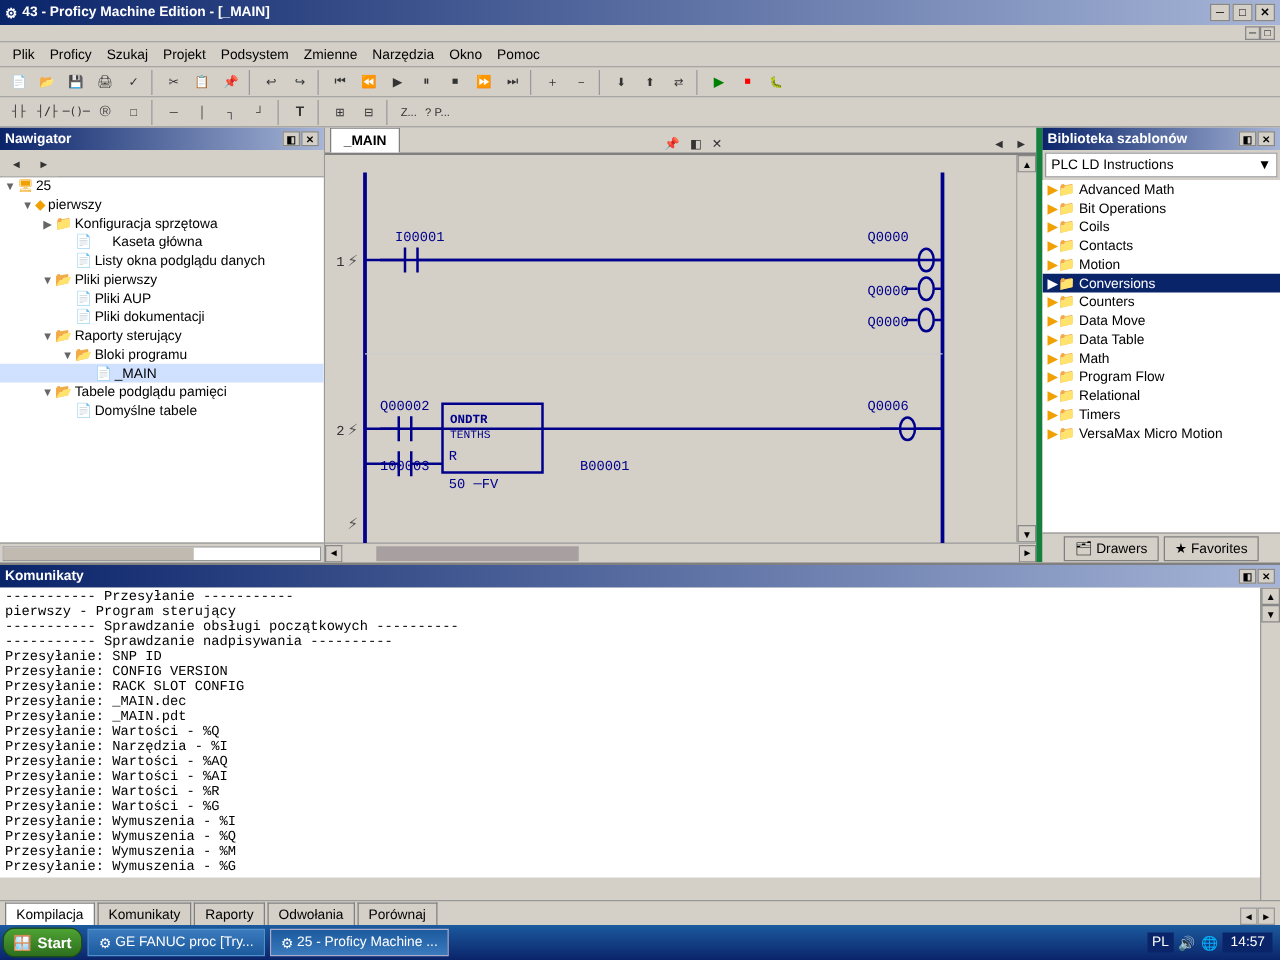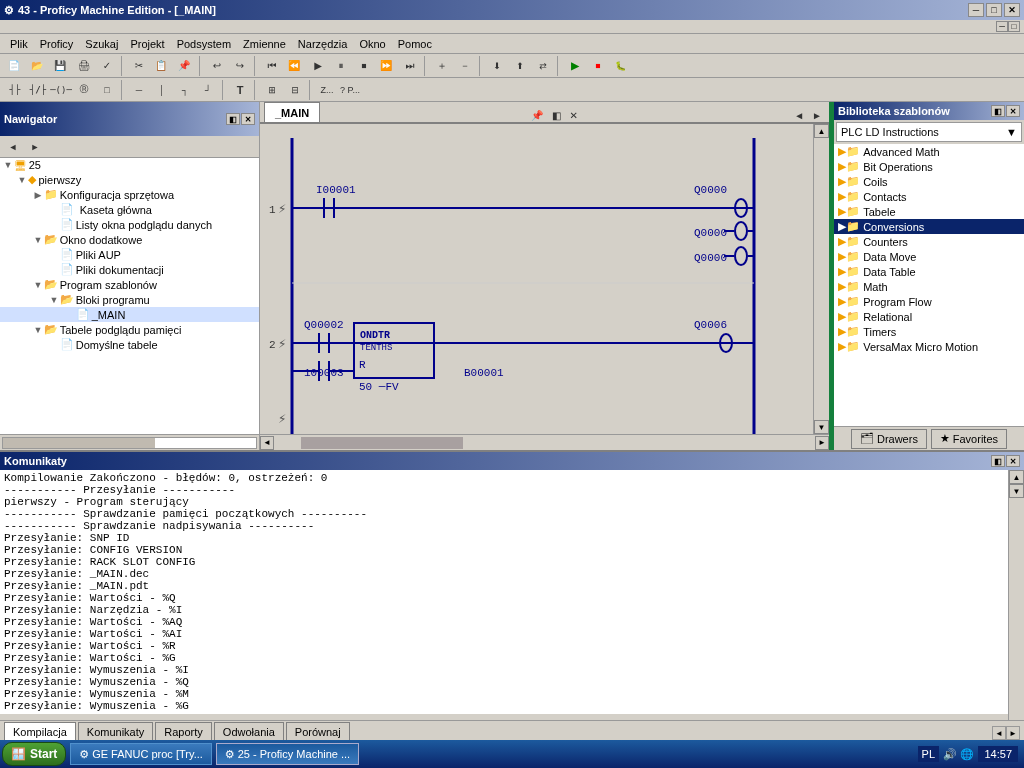--- a/index.html
+++ b/index.html
@@ -67,21 +67,21 @@
 
     
     .navigator {
       width: 260px;
       display: flex;
       flex-direction: column;
       border-right: 1px solid #999;
       background: #d4d0c8;
     }
     .panel-title-bar {
-      height: 34px;
+      height: 18px;
       background: linear-gradient(to right, #0a246a, #a6b5d7);
       color: white;
       font-size: 11px;
       font-weight: bold;
       padding: 1px 4px;
       display: flex;
       align-items: center;
       justify-content: space-between;
     }
     .panel-title-buttons { display: flex; gap: 1px; }
@@ -491,51 +491,51 @@
 
         <div class="tree-item indent2">
           <span class="tree-expand">▶</span>
           <span style="color:#f0a000;">📁</span>
           <span style="margin-left:2px;">Konfiguracja sprzętowa</span>
         </div>
 
         <div class="tree-item indent3">
           <span class="tree-expand"> </span>
           <span>📄</span>
-          <span style="margin-left:6px;">Kaseta główna</span>
+          <span style="margin-left:16px;">Kaseta główna</span>
         </div>
 
         <div class="tree-item indent3">
           <span class="tree-expand"> </span>
           <span>📄</span>
           <span style="margin-left:2px;">Listy okna podglądu danych</span>
         </div>
 
         <div class="tree-item indent2">
           <span class="tree-expand">▼</span>
           <span style="color:#f0a000;">📂</span>
-          <span style="margin-left:2px;">Okno dodatkowe</span>
+          <span style="margin-left:2px;">Pliki pierwszy</span>
         </div>
 
         <div class="tree-item indent3">
           <span class="tree-expand"> </span>
           <span>📄</span>
           <span style="margin-left:2px;">Pliki AUP</span>
         </div>
 
         <div class="tree-item indent3">
           <span class="tree-expand"> </span>
           <span>📄</span>
           <span style="margin-left:2px;">Pliki dokumentacji</span>
         </div>
 
         <div class="tree-item indent2">
           <span class="tree-expand">▼</span>
           <span style="color:#f0a000;">📂</span>
-          <span style="margin-left:2px;">Program szablonów</span>
+          <span style="margin-left:2px;">Raporty sterujący</span>
         </div>
 
         <div class="tree-item indent3">
           <span class="tree-expand">▼</span>
           <span style="color:#f0a000;">📂</span>
           <span style="margin-left:2px;">Bloki programu</span>
         </div>
 
         <div class="tree-item indent4" style="background:#d0e0ff;">
           <span class="tree-expand"> </span>
@@ -705,21 +705,21 @@
         <div class="lib-item">
           <span style="color:#f0a000; margin-right:3px;">▶📁</span>
           <span>Coils</span>
         </div>
         <div class="lib-item">
           <span style="color:#f0a000; margin-right:3px;">▶📁</span>
           <span>Contacts</span>
         </div>
         <div class="lib-item">
           <span style="color:#f0a000; margin-right:3px;">▶📁</span>
-          <span>Tabele</span>
+          <span>Motion</span>
         </div>
         <div class="lib-item selected">
           <span style="margin-right:3px;">▶📁</span>
           <span>Conversions</span>
         </div>
         <div class="lib-item">
           <span style="color:#f0a000; margin-right:3px;">▶📁</span>
           <span>Counters</span>
         </div>
         <div class="lib-item">
@@ -768,24 +768,23 @@
     <div class="msg-title-bar">
       <span>Komunikaty</span>
       <div class="panel-title-buttons">
         <span class="panel-btn">◧</span>
         <span class="panel-btn">✕</span>
       </div>
     </div>
     <div class="msg-scroll-outer">
       <div class="msg-scroll-inner">
         <div class="msg-content">
-          <div>Kompilowanie Zakończono - błędów: 0, ostrzeżeń: 0</div>
           <div>----------- Przesyłanie -----------</div>
           <div>pierwszy - Program sterujący</div>
-          <div>----------- Sprawdzanie pamięci początkowych ----------</div>
+          <div>----------- Sprawdzanie obsługi początkowych ----------</div>
           <div>----------- Sprawdzanie nadpisywania ----------</div>
           <div>Przesyłanie:   SNP ID</div>
           <div>Przesyłanie:   CONFIG VERSION</div>
           <div>Przesyłanie:   RACK SLOT CONFIG</div>
           <div>Przesyłanie:   _MAIN.dec</div>
           <div>Przesyłanie:   _MAIN.pdt</div>
           <div>Przesyłanie:   Wartości - %Q</div>
           <div>Przesyłanie:   Narzędzia - %I</div>
           <div>Przesyłanie:   Wartości - %AQ</div>
           <div>Przesyłanie:   Wartości - %AI</div>

